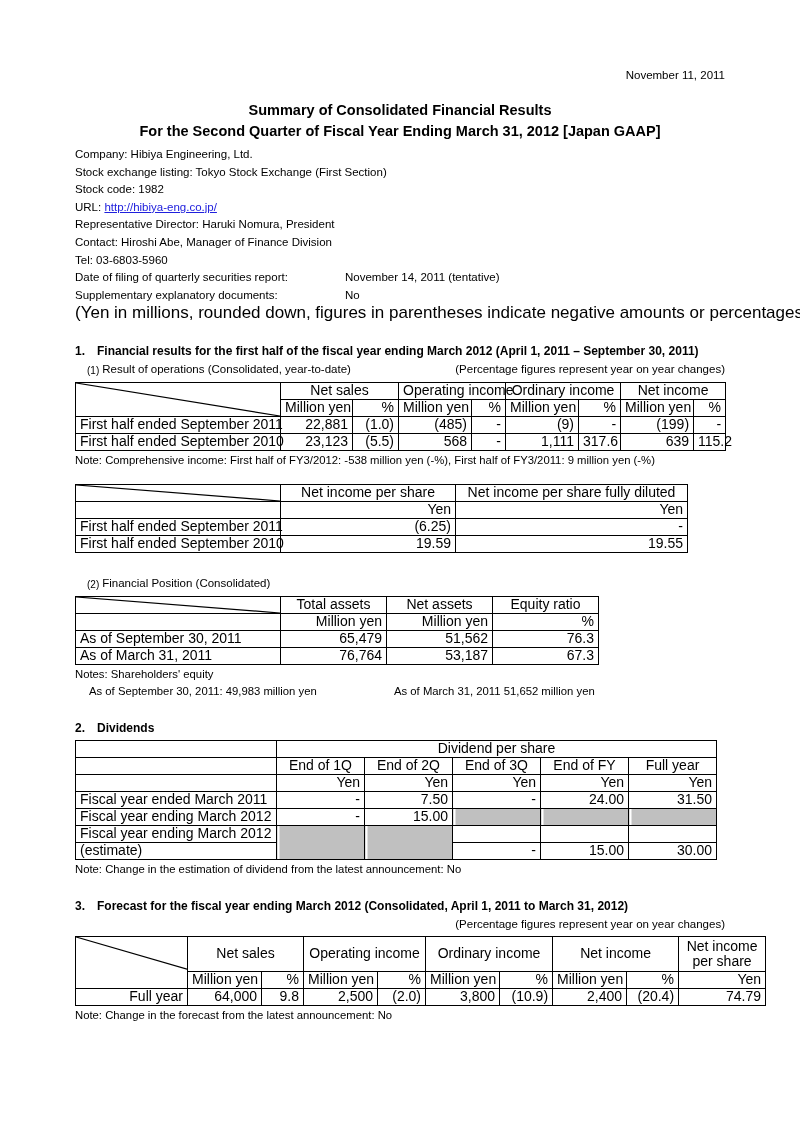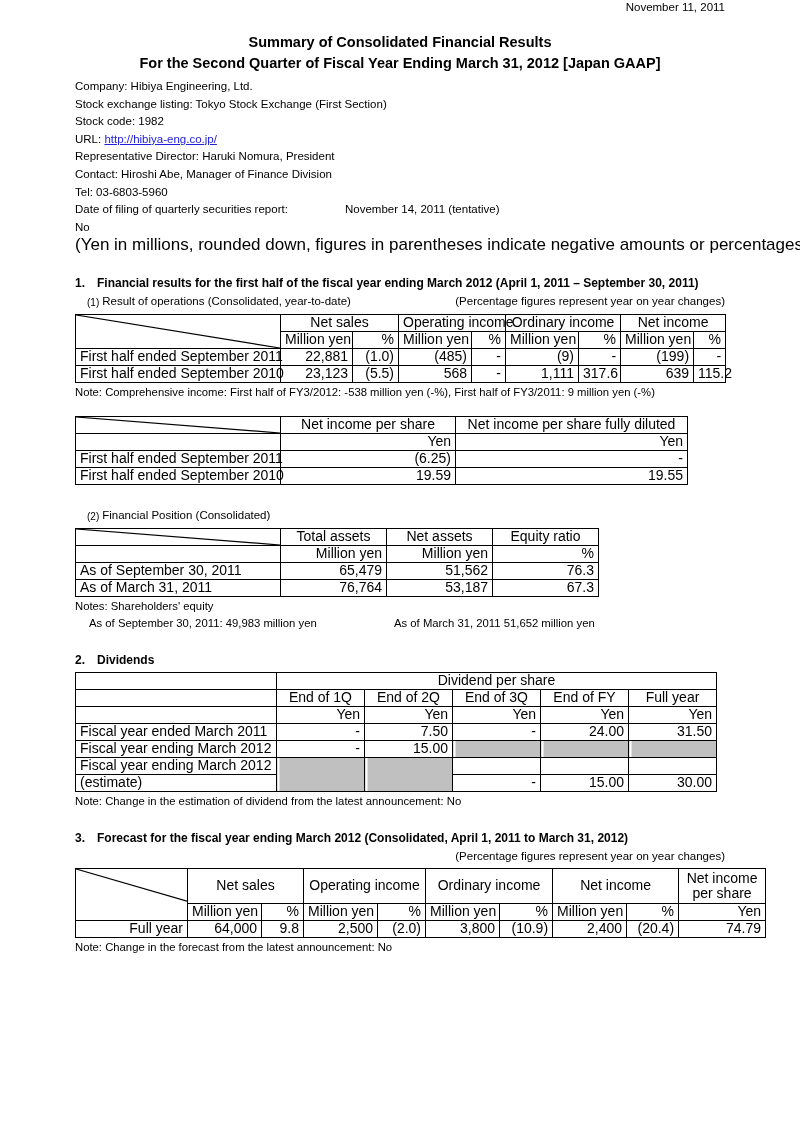--- a/index.html
+++ b/index.html
@@ -27,20 +27,21 @@
     position: absolute;
     left: 75px;
     top: 0;
     width: 650px;
   }
 
   
   .doc-date {
     text-align: right;
     font-size: 11.5px;
+    margin-top: 68px;
     line-height: 14px;
   }
   .title-block {
     text-align: center;
     font-weight: bold;
     font-size: 14.5px;
     line-height: 21px;
     margin-top: 18px;
   }
   .title-line2 { white-space: nowrap; }
@@ -169,20 +170,21 @@
       <a class="url-link" href="#">http://hibiya-eng.co.jp/</a></div>
     <div>Representative Director: Haruki Nomura, President</div>
     <div>Contact: Hiroshi Abe, Manager of Finance Division</div>
     <div>Tel: 03-6803-5960</div>
 
     <div class="meta-two">
       <span class="lab">Date of filing of quarterly securities report:</span>
       <span>November 14, 2011 (tentative)</span>
     </div>
     <div class="meta-two">
+      <span class="lab">Supplementary explanatory documents:</span>
       <span>No</span>
     </div>
     <div class="meta-note">(Yen in millions, rounded down, figures in parentheses indicate negative amounts or percentages)</div>
   </div>
 
   <div class="sec-head">
     <span class="num">1.</span><span>Financial results for the first half of the fiscal year ending March 2012 (April 1, 2011 – September 30, 2011)</span>
   </div>
 
   <div class="sub-head">

